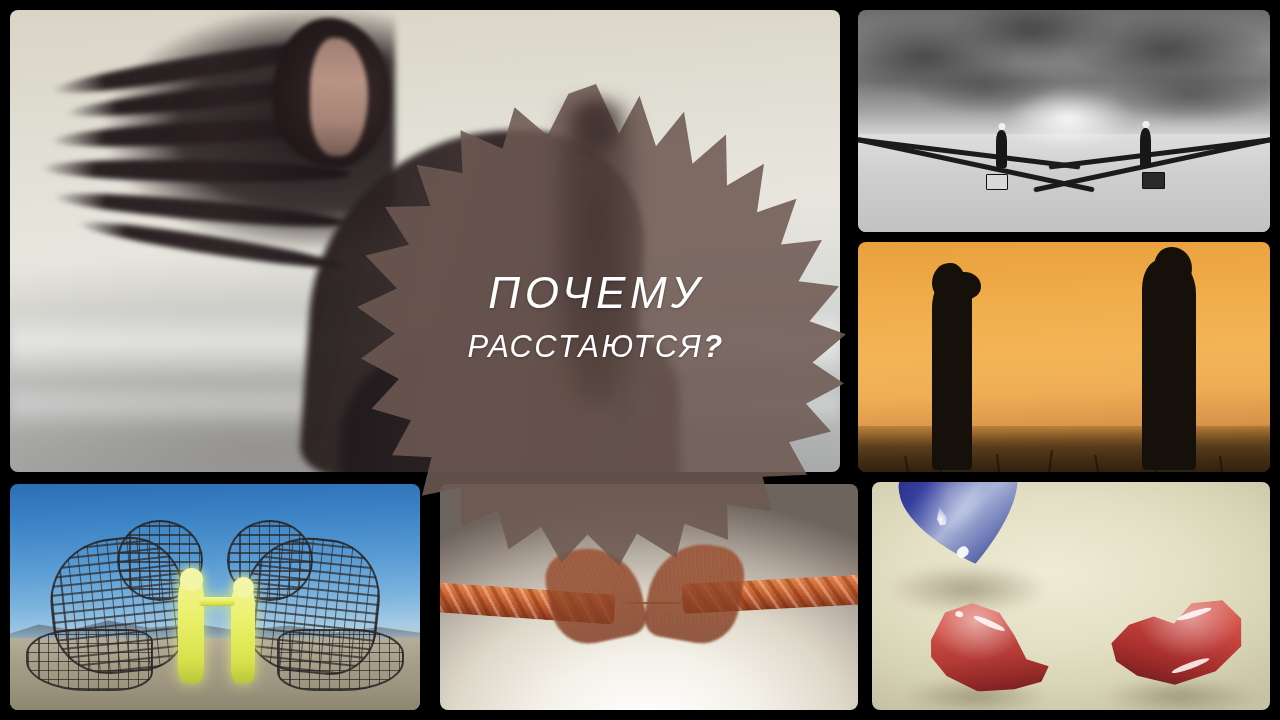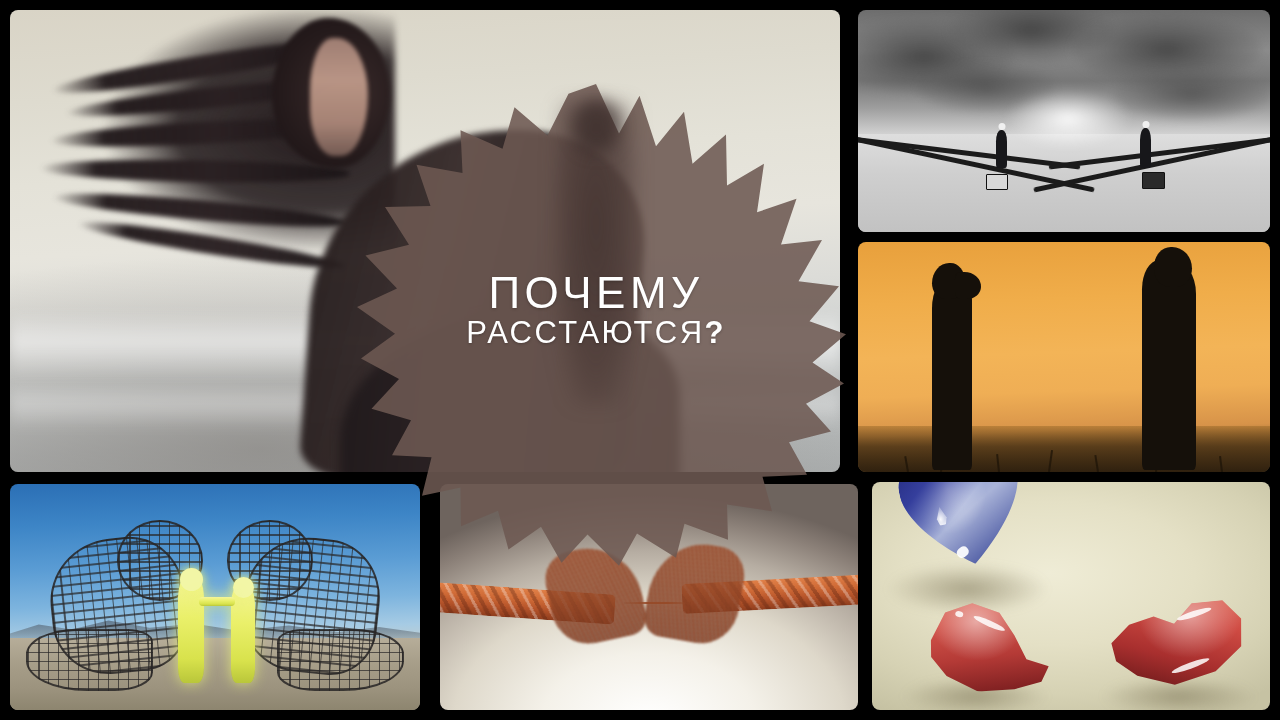--- a/index.html
+++ b/index.html
@@ -357,20 +357,21 @@
   }
 
   
   #badge {
     position: absolute;
     left: 346px;
     top: 84px;
     width: 500px;
     height: 486px;
     z-index: 40;
+    font-style: italic;
   }
   #badge .burst {
     position: absolute;
     inset: 0;
     background: #6d5952;
     opacity: .88;
     clip-path: polygon(
       50.0% 0.0%,  54.6% 10.2%, 58.7% 2.4%,  62.0% 12.8%, 67.6% 5.7%,
       69.3% 16.4%, 76.0% 10.4%, 76.2% 20.9%, 83.6% 16.4%, 82.2% 26.4%,
       90.1% 23.6%, 87.0% 33.0%, 95.2% 32.1%, 90.5% 40.6%, 98.6% 41.6%,
@@ -424,21 +425,21 @@
     letter-spacing: 4px;
     line-height: 1.1;
     margin: 4px 0 0 0;
     font-family: "Liberation Sans", sans-serif;
   }
   #line-3 {
     font-size: 31px;
     font-weight: 400;
     letter-spacing: 2.4px;
     line-height: 1.1;
-    margin: 0 0 0 0;
+    margin: 14px 0 0 0;
     font-family: "Liberation Sans", sans-serif;
   }
   #line-3 .qmark { font-weight: 700; }
 </style>
 </head>
 <body>
 
 <div id="canvas">
 
   <div class="tile" id="tile-woman">

